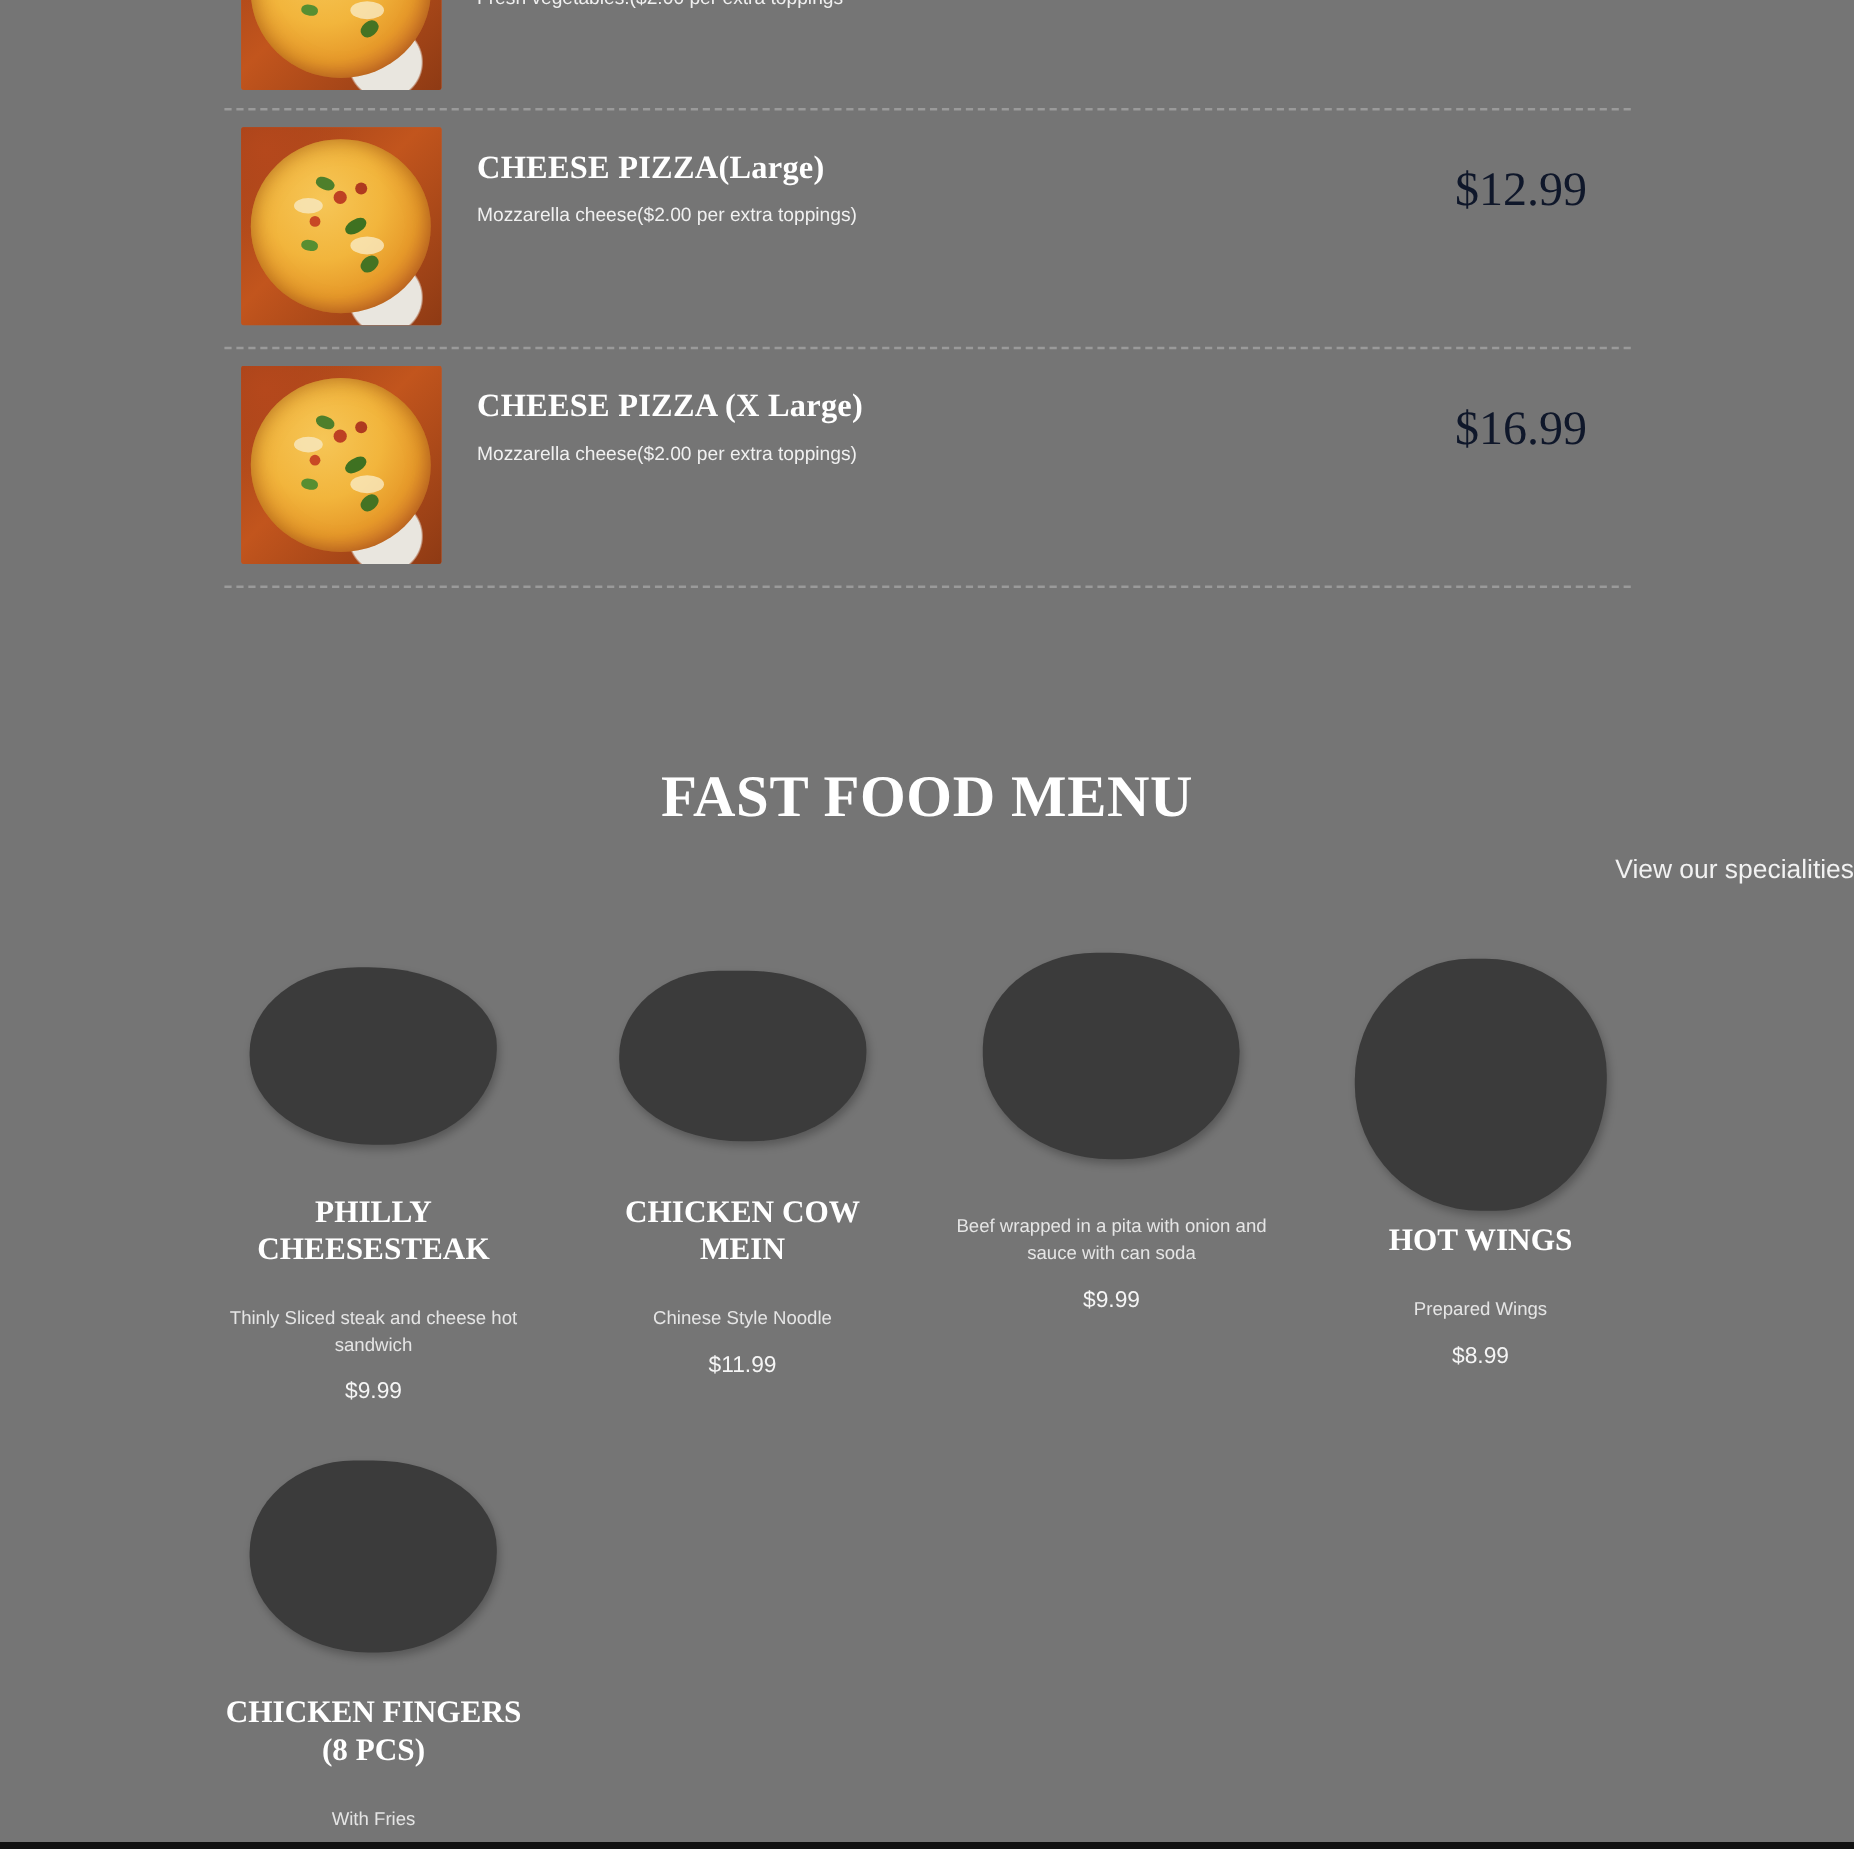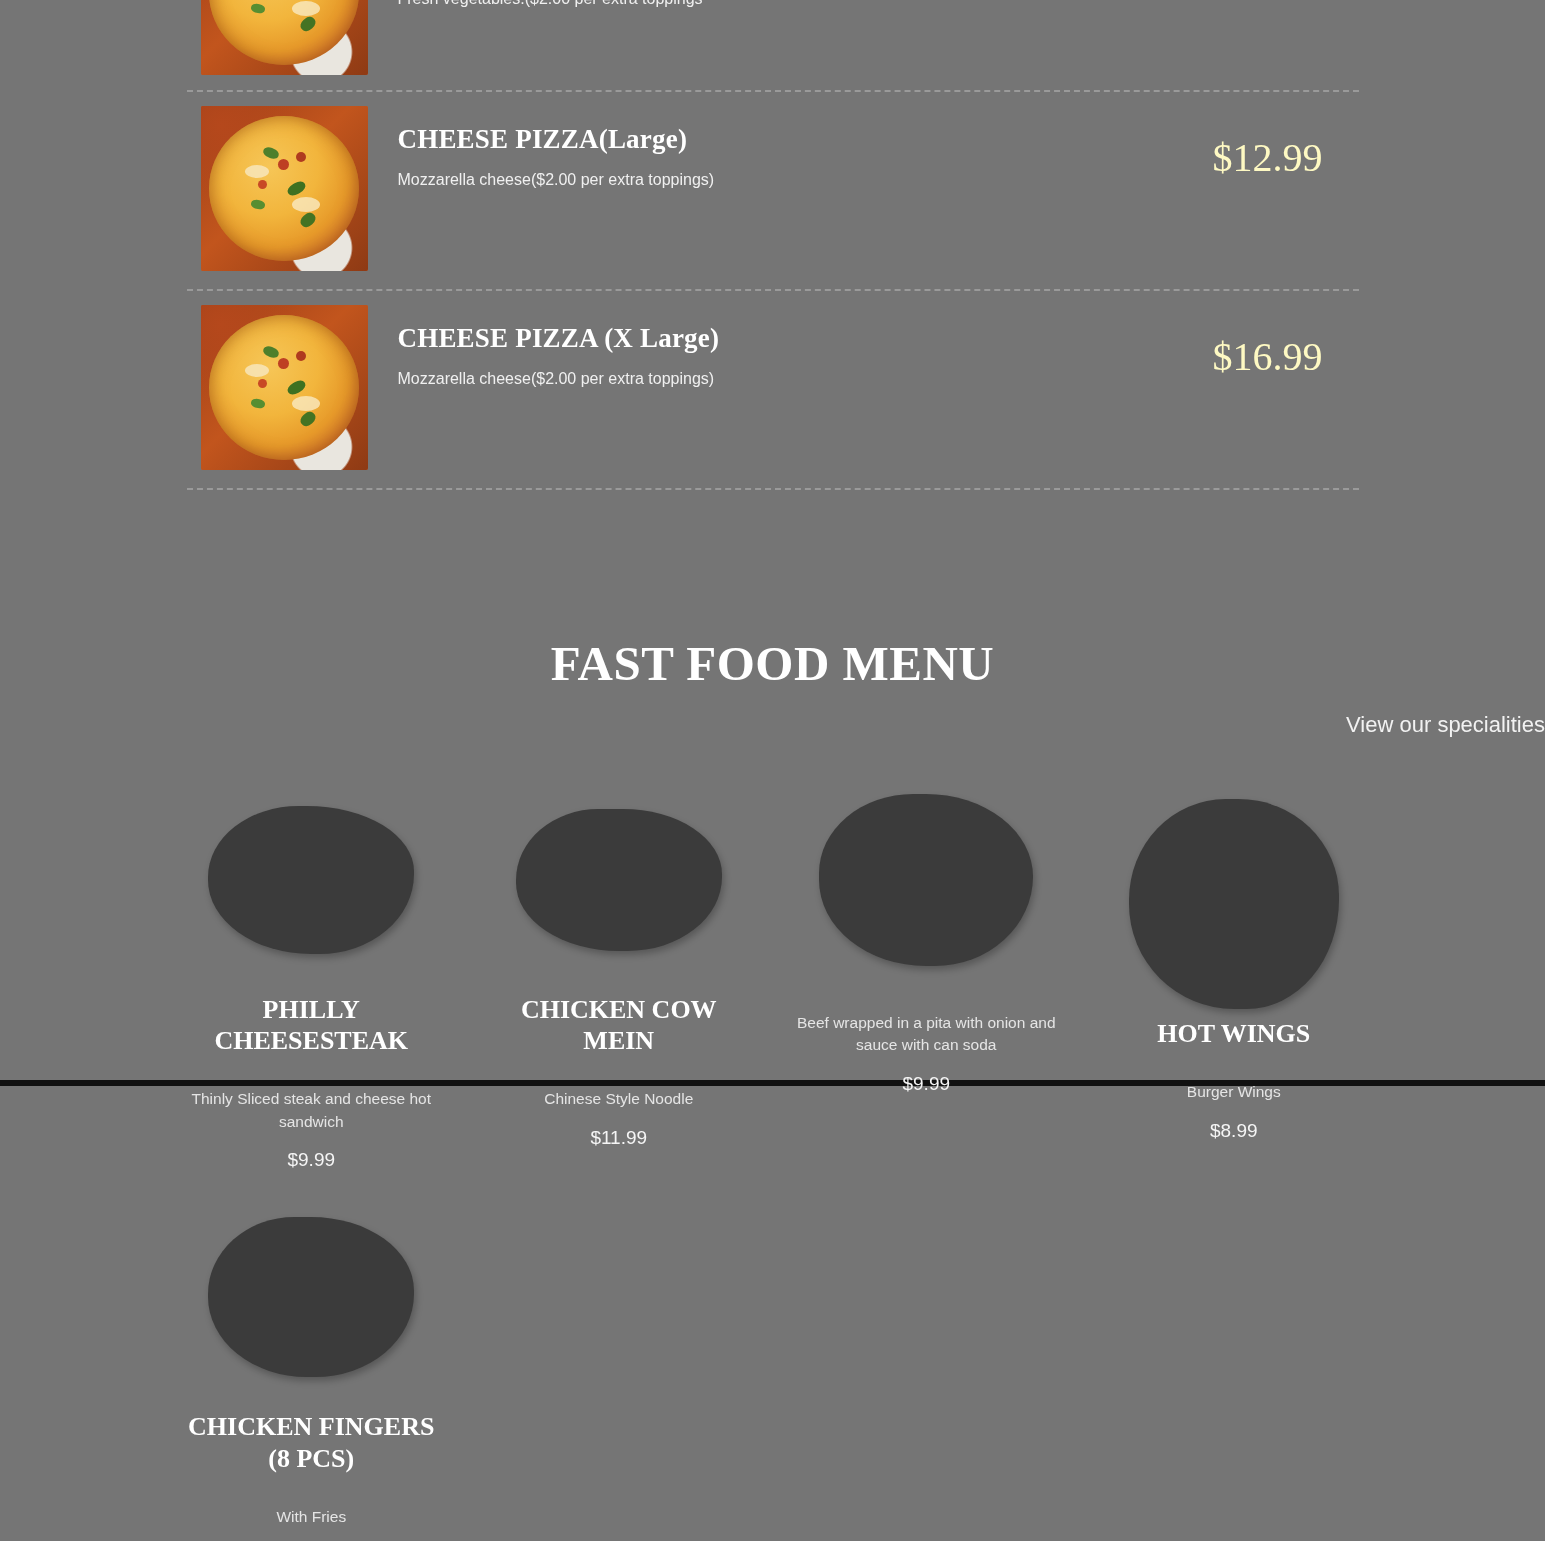--- a/index.html
+++ b/index.html
@@ -10,21 +10,21 @@
   body {
     width: 1545px;
     height: 1541px;
     overflow: hidden;
     font-family: "Liberation Sans", sans-serif;
     color: #ffffff;
     position: relative;
   }
   .page {
     width: 1545px;
-    height: 1086px;
+    height: 1541px;
     position: relative;
     background: #757575;
     box-sizing: border-box;
     border-bottom: 6px solid #111111;
   }
 
   
   .pizza-list {
     width: 1172px;
     margin: 0 auto;
@@ -117,21 +117,21 @@
     font-size: 16px;
     color: #f0f0f0;
     margin: 0;
     line-height: 1.4;
   }
   .pizza-price {
     flex: 0 0 auto;
     font-family: "Liberation Serif", serif;
     font-size: 40px;
     font-weight: 500;
-    color: #fef9c3;
+    color: #0f172a;
     padding-top: 28px;
     padding-right: 36px;
     white-space: nowrap;
   }
 
   
   .fastfood {
     margin-top: 145px;
     text-align: center;
   }
@@ -305,21 +305,21 @@
         </div>
         <p class="ff-desc">Beef wrapped in a pita with onion and sauce with can soda</p>
         <p class="ff-price">$9.99</p>
       </div>
 
       <div class="ff-card card-wings">
         <div class="ff-imgwrap">
           <div class="ff-blob blob-e"></div>
         </div>
         <h3 class="ff-name">HOT WINGS</h3>
-        <p class="ff-desc">Burger Wings</p>
+        <p class="ff-desc">Prepared Wings</p>
         <p class="ff-price">$8.99</p>
       </div>
 
       <div class="ff-card card-fingers">
         <div class="ff-imgwrap">
           <div class="ff-blob blob-f"></div>
         </div>
         <h3 class="ff-name">CHICKEN FINGERS (8 PCS)</h3>
         <p class="ff-desc">With Fries</p>
         <p class="ff-price">$6.99</p>

